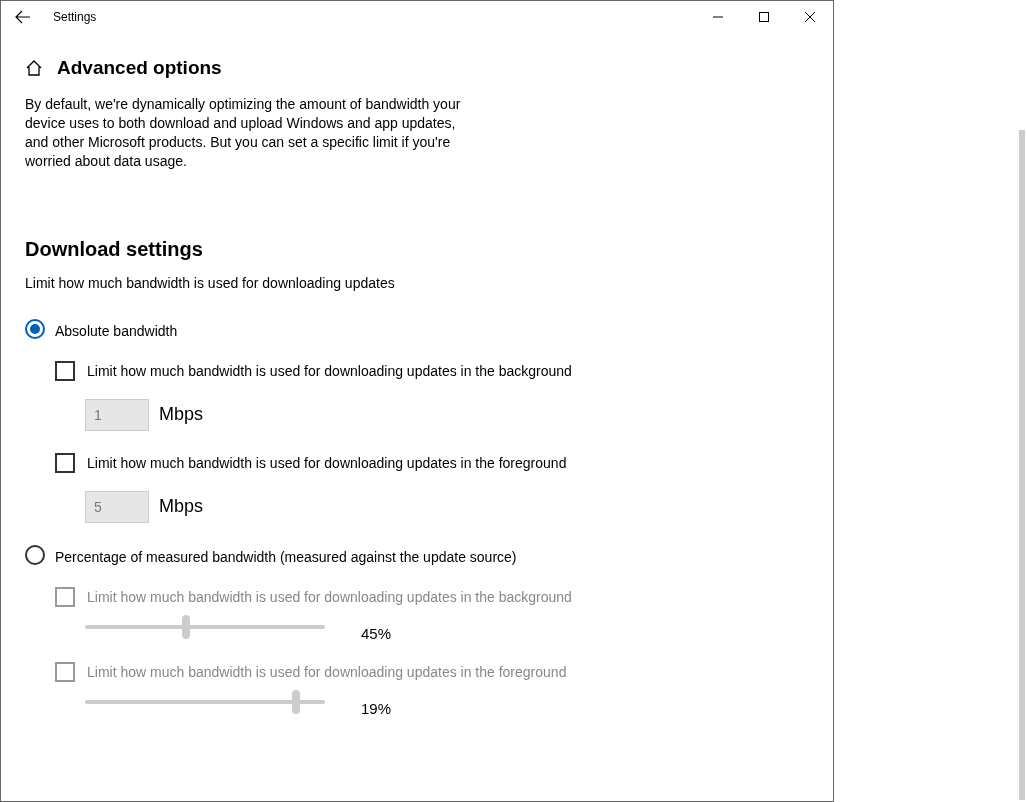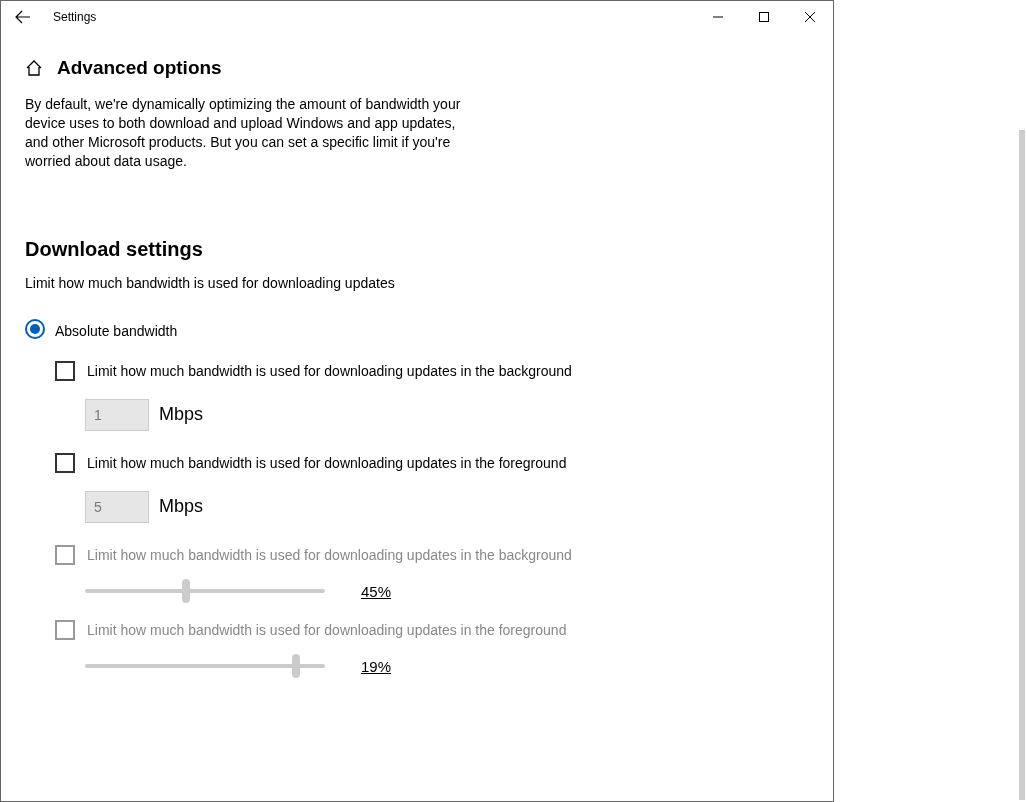--- a/index.html
+++ b/index.html
@@ -62,21 +62,21 @@
   .disabled-text { color:#888; }
 
   .input-row { display:flex; align-items:center; margin-left:30px; margin-bottom:22px; }
   .num-input {
     width:64px; height:32px; background:#e6e6e6; border:1px solid #ccc;
     padding:4px 8px; font-size:14px; margin-right:10px;
     color:#777;
   }
   .unit { font-size:18px; }
 
-  .slider-row { display:flex; align-items:center; margin-left:30px; margin-bottom:20px;text-decoration:underline; }
+  .slider-row { display:flex; margin-left:30px; margin-bottom:20px; }
   .slider {
     position:relative; width:240px; height:4px; background:#ccc; border-radius:2px;
     flex-shrink:0;
   }
   .slider .thumb {
     position:absolute; top:50%; width:8px; height:24px;
     background:#ccc; border-radius:4px;
     transform:translate(-50%,-50%);
   }
   .slider-val { margin-left:36px; font-size:15px; }
@@ -154,20 +154,24 @@
         <div class="check-row">
           <span class="checkbox"></span>
           <span>Limit how much bandwidth is used for downloading updates in the foreground</span>
         </div>
         <div class="input-row">
           <input class="num-input" disabled="" value="5" style="">
           <span class="unit">Mbps</span>
         </div>
       </div>
 
+      <div class="radio-row">
+        <span class="radio"></span>
+        <span>Percentage of measured bandwidth (measured against the update source)</span>
+      </div>
 
       <div class="indent">
         <div class="check-row">
           <span class="checkbox disabled"></span>
           <span class="disabled-text">Limit how much bandwidth is used for downloading updates in the background</span>
         </div>
         <div class="slider-row">
           <div class="slider">
             <div class="thumb" id="thumb-bg" style="left: 42%;"></div>
           </div>

